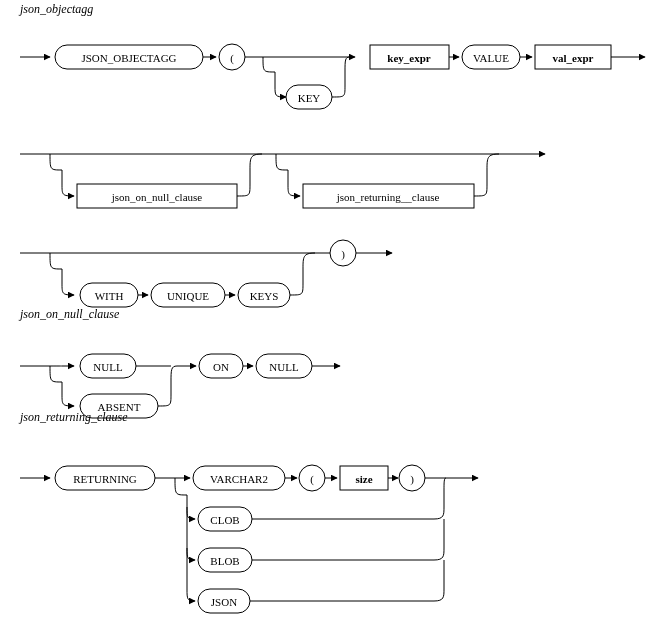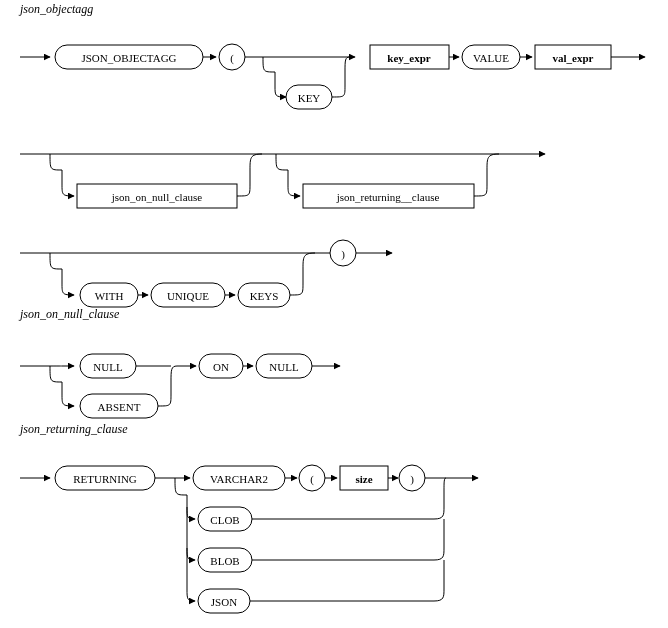--- a/index.html
+++ b/index.html
@@ -65,21 +65,21 @@
 </style>
 </head>
 <body>
 
 <div class="canvas">
 
   <div class="caption" style="left:20px; top:2px;">json_objectagg</div>
 
   <div class="caption" style="left:20px; top:307px;">json_on_null_clause</div>
 
-  <div class="caption" style="left:20px; top:422px;">json_returning_clause</div>
+  <div class="caption" style="left:20px; top:410px;">json_returning_clause</div>
 
   <svg class="railroad" width="668" height="628" viewBox="0 0 668 628">
 
     <defs>
       <marker id="arrow" viewBox="0 0 10 10" refX="9" refY="5" markerWidth="7" markerHeight="7" orient="auto-start-reverse">
         <path d="M 0 0 L 10 5 L 0 10 z" fill="#000000"></path>
       </marker>
     </defs>
 
     <g>

